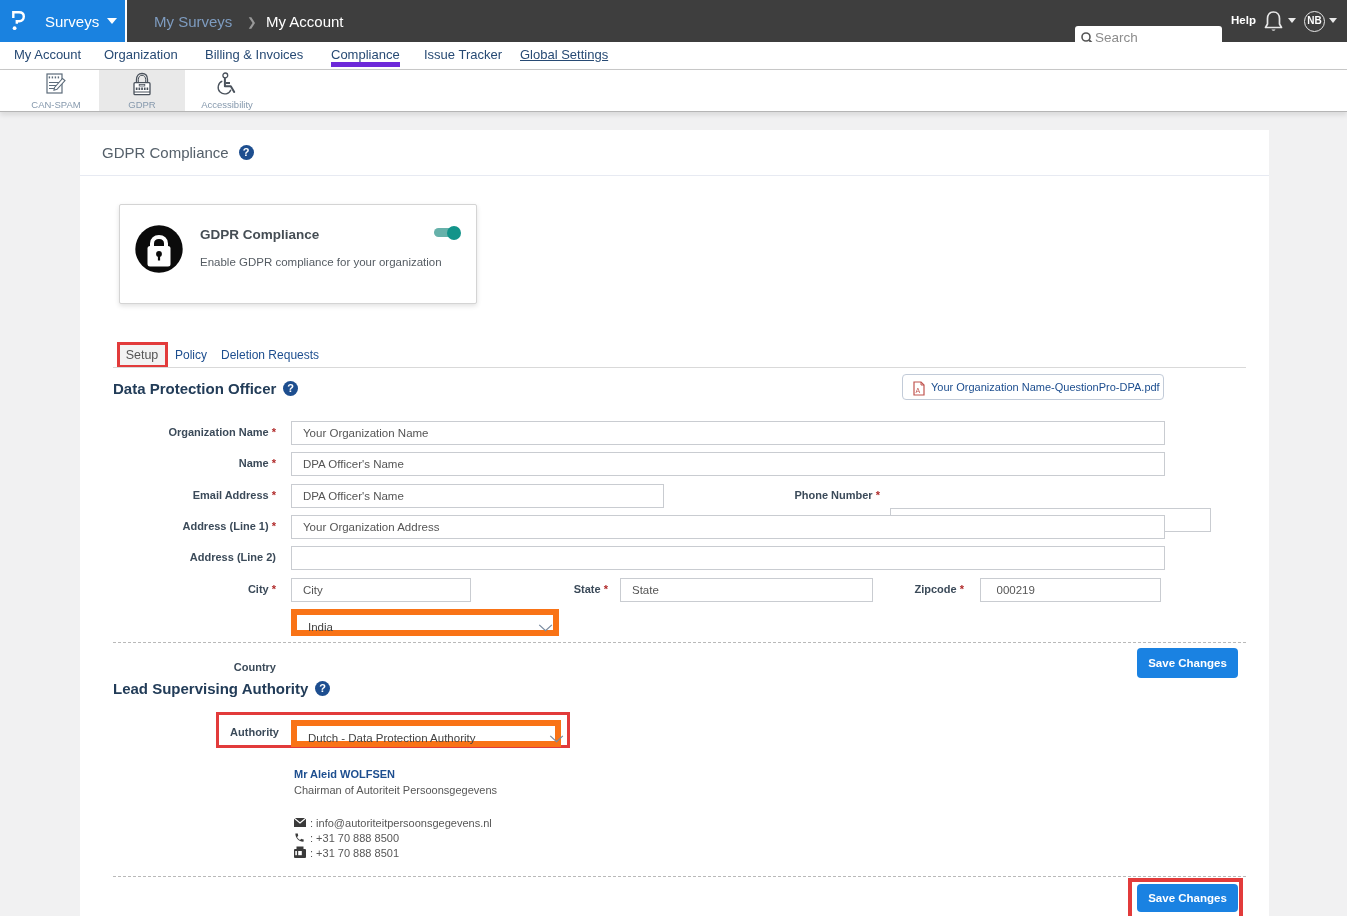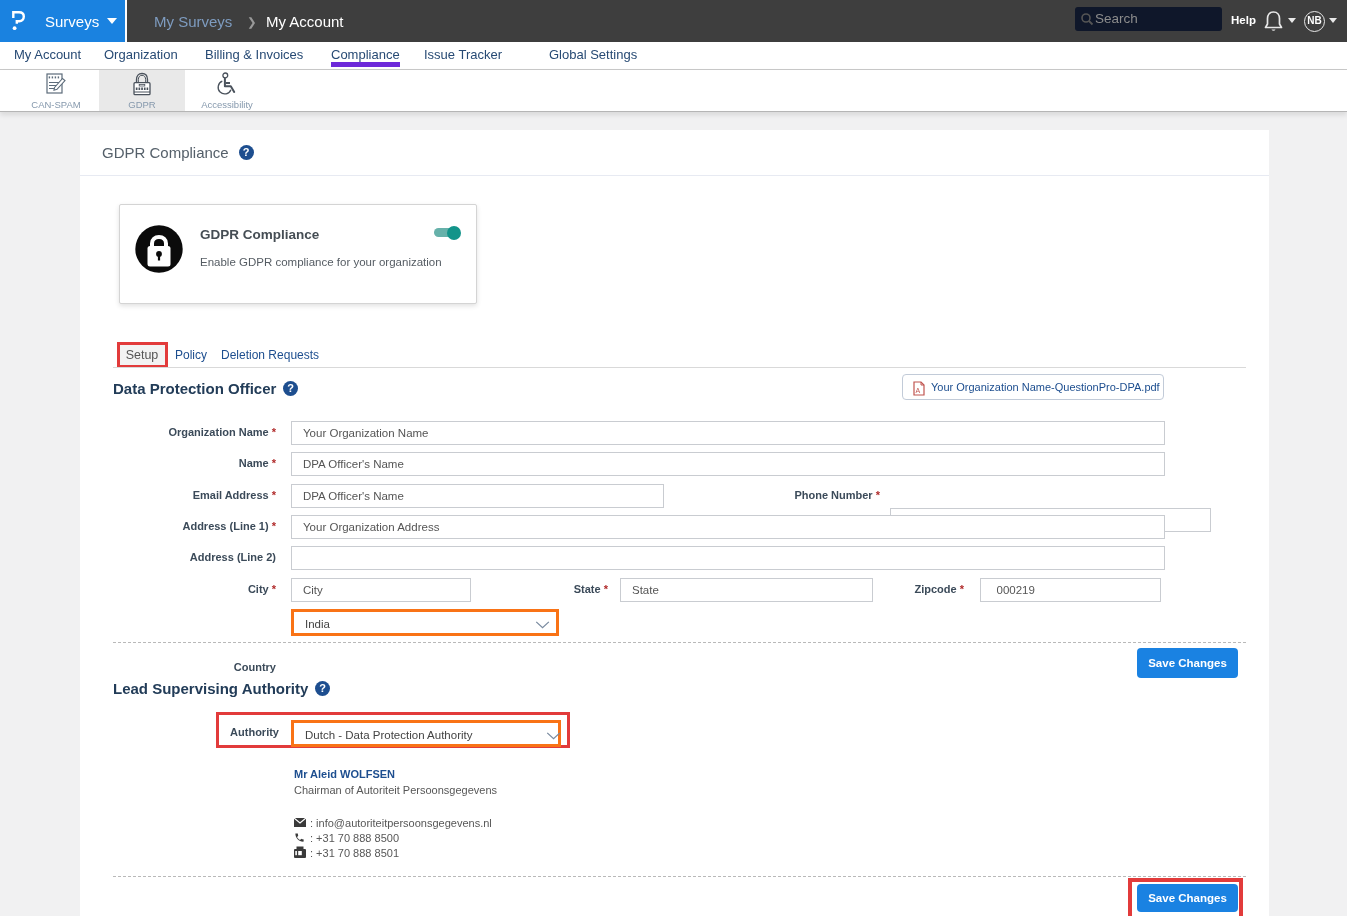--- a/index.html
+++ b/index.html
@@ -9,21 +9,21 @@
 
   
   #topbar { position:absolute; left:0; top:0; width:1347px; height:42px; background:#3e3e3e; }
   #logobox { position:absolute; left:0; top:0; width:125px; height:42px; background:#1a82e0; }
   #logobox .brand { position:absolute; left:45px; top:13px; color:#fff; font-size:15px; }
   #logobox .caret { position:absolute; left:107px; top:18px; width:0; height:0;
     border-left:5.5px solid transparent; border-right:5.5px solid transparent; border-top:6px solid #fff; }
   .crumb1 { position:absolute; left:154px; top:13px; color:#7e9cc0; font-size:15px; }
   .crumbsep { position:absolute; left:247px; top:15px; color:#999; font-size:11.5px; }
   .crumb2 { position:absolute; left:266px; top:13px; color:#ffffff; font-size:15px; }
-  #searchbox { position:absolute; left:1075px; top:7px; width:147px; height:24px; background:#0f172a; border-radius:3px; }
+  #searchbox { position:absolute; left:1075px; top:26px; width:147px; height:24px; background:#ffffff; border-radius:3px; }
   #searchbox span { position:absolute; left:20px; top:4px; color:#8c8c8c; font-size:13.5px; }
   #helptxt { position:absolute; left:1231px; top:14px; color:#fff; font-size:11.5px; font-weight:bold; }
   .caret-w { position:absolute; width:0; height:0; border-left:4.5px solid transparent;
      border-right:4.5px solid transparent; border-top:5px solid #e8e8e8; }
   #avatar { position:absolute; left:1304px; top:11px; width:21px; height:21px; border:1.5px solid #e8e8e8;
      border-radius:50%; color:#fff; font-size:10px; font-weight:bold; text-align:center; line-height:18px; }
 
   
   #nav2 { position:absolute; left:0; top:42px; width:1347px; height:28px; background:#fff; border-bottom:1px solid #c9c9c9; }
   #nav2 span { position:absolute; top:5px; font-size:13px; color:#274a74; font-weight:500; }
@@ -62,21 +62,21 @@
   
   #pdfbtn { position:absolute; left:822px; top:244px; width:262px; height:26px; border:1px solid #c2cbd8;
      border-radius:4px; background:#fff; }
   #pdfbtn span { position:absolute; left:28px; top:6px; font-size:11px; color:#1d4e8f; white-space:nowrap; }
 
   
   .flabel { position:absolute; font-size:11px; font-weight:bold; color:#3b4a59; text-align:right; }
   .flabel em { color:#b02a2a; font-style:normal; }
   .finput { position:absolute; height:24px; border:1px solid #c9ccd1; background:#fff;
      font-size:11.5px; color:#555; line-height:22px; padding-left:11px; }
-  .fselect { position:absolute; height:27px; border:3px solid #f97316; background:#fff;
+  .fselect { position:absolute; height:27px; border:6px solid #f97316; background:#fff;
      font-size:11.5px; color:#444; line-height:25px; padding-left:11px; }
 
   .dashline { position:absolute; border-top:1px dashed #b9b9b9; }
   .bluebtn { position:absolute; width:101px; height:30px; background:#1a82e2; border-radius:4px;
      color:#fff; font-size:11.5px; font-weight:bold; text-align:center; line-height:30px; }
 
   #authbox { position:absolute; left:136px; top:581.5px; width:354px; height:36.5px; border:3px solid #e23b3b; }
   .ctext { position:absolute; font-size:11px; color:#575757; }
   #redbox2 { position:absolute; left:1047.5px; top:748px; width:115px; height:46px; border:4px solid #e23b3b; }
 </style>
@@ -112,21 +112,21 @@
   <div id="avatar">NB</div>
   <span class="caret-w" style="left:1329px; top:18px;"></span>
 </div>
 
 <div id="nav2">
   <span style="left:14px;">My Account</span>
   <span style="left:104px;">Organization</span>
   <span style="left:205px;">Billing &amp; Invoices</span>
   <span style="left:331px;" class="active">Compliance</span>
   <span style="left:424px;">Issue Tracker</span>
-  <span style="left:549px;">Global Settings</span>
+  <span style="left:520px;text-decoration:underline;">Global Settings</span>
 </div>
 
 <div id="toolbar">
   <div id="gdprcell"></div>
 
   <svg class="abs" style="left:46px; top:3px;" width="21" height="21" viewBox="0 0 21 21">
     <rect x="1" y="1" width="15" height="19" fill="none" stroke="#5c6b7a" stroke-width="1.2"></rect>
     <g stroke="#5c6b7a" stroke-width="1.4">
       <line x1="3.4" y1="3.4" x2="3.4" y2="5.4"></line>
         <line x1="6.4" y1="3.4" x2="6.4" y2="5.4"></line>

